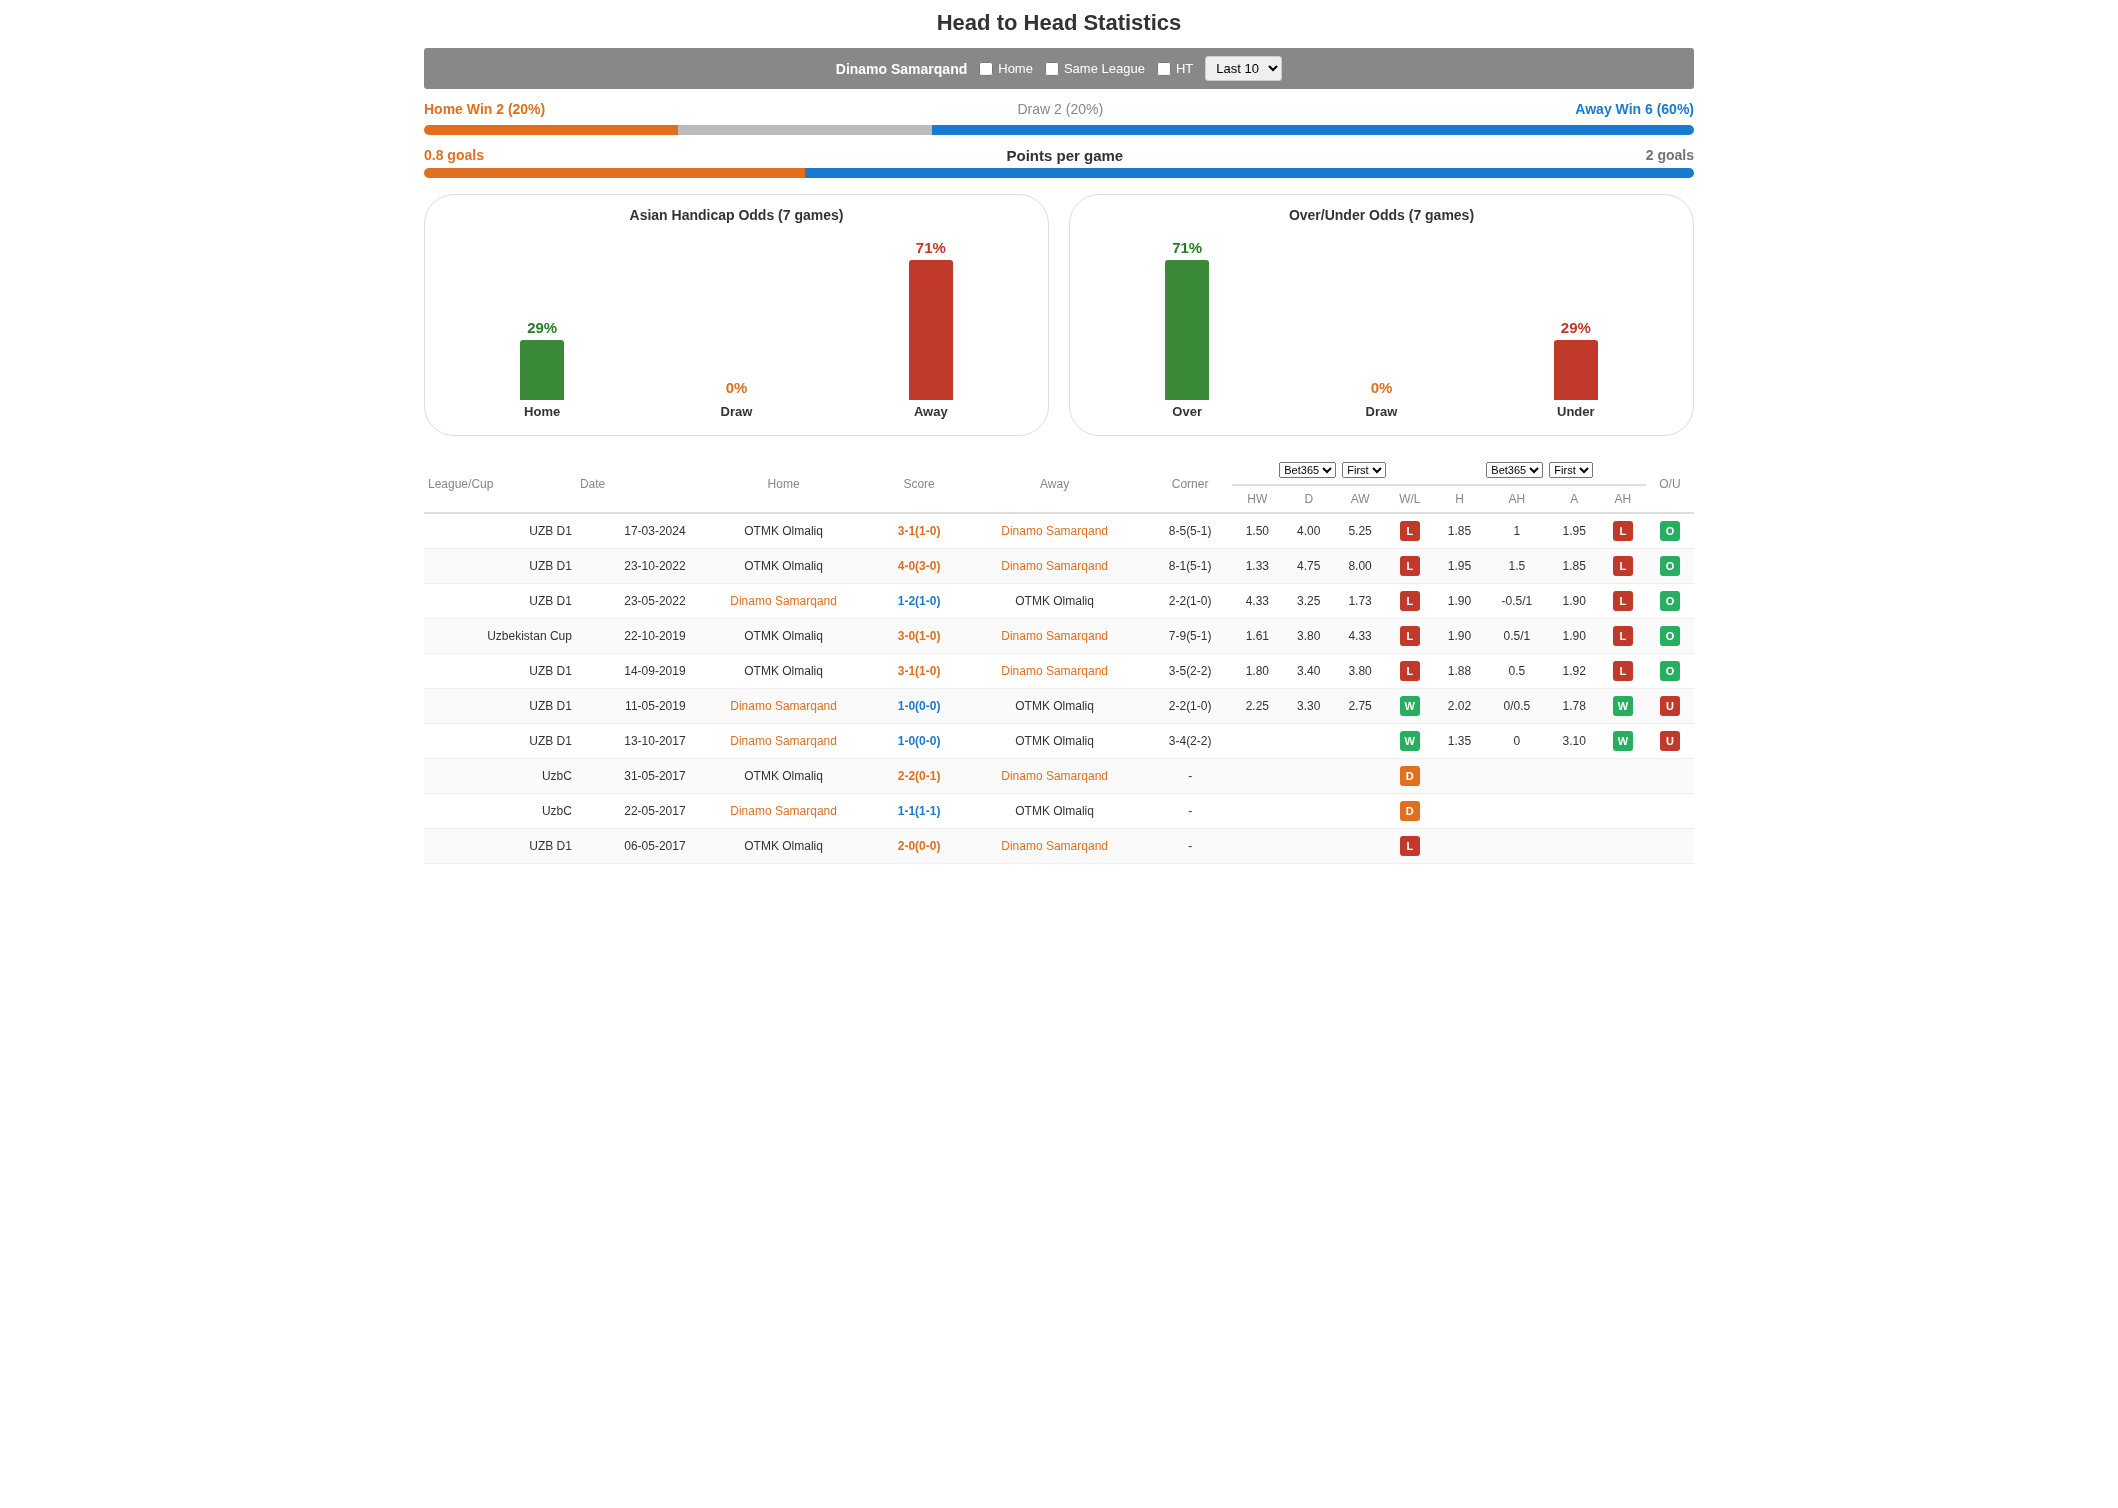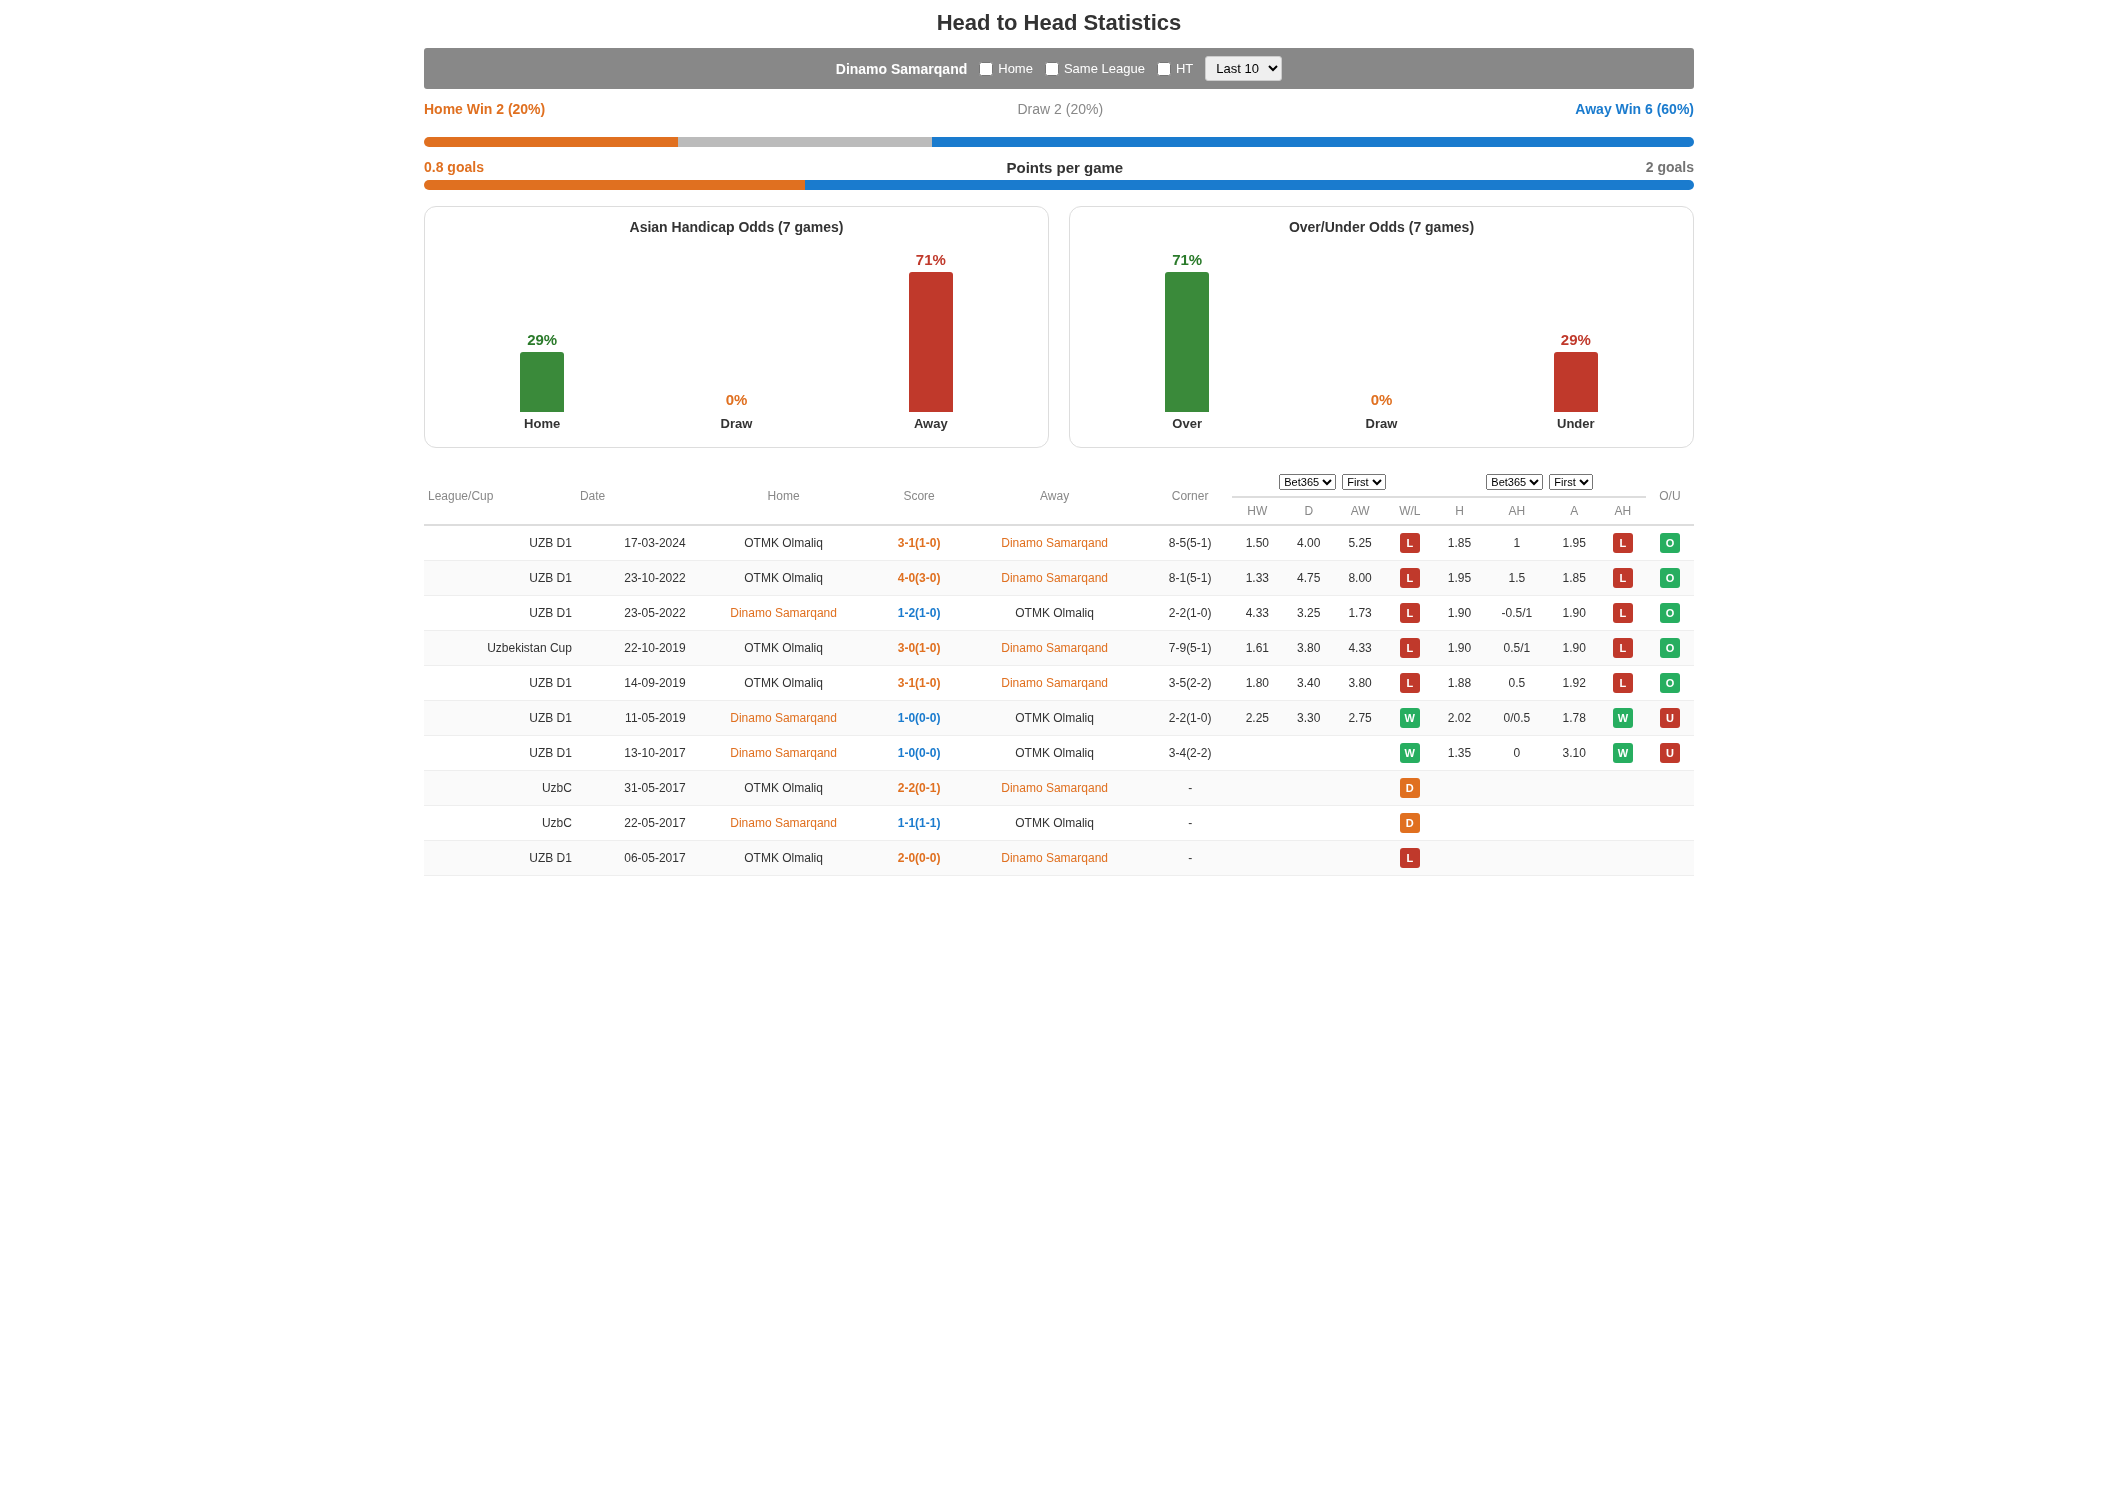--- a/index.html
+++ b/index.html
@@ -25,42 +25,42 @@
     .filter-bar input[type=checkbox] { width: 14px; height: 14px; }
     .filter-bar select {
       padding: 3px 6px;
       border-radius: 3px;
       border: 1px solid #ccc;
       font-size: 13px;
     }
 
     
     .wdl-section { margin-bottom: 8px; }
-    .wdl-labels { display: flex; justify-content: space-between; margin-bottom: 20px; }
+    .wdl-labels { display: flex; justify-content: space-between; margin-bottom: 8px; }
     .wdl-labels .home-win { color: #e07020; font-weight: bold; font-size: 14px; }
     .wdl-labels .draw { color: #888; font-size: 14px; text-align: center; flex: 1; }
     .wdl-labels .away-win { color: #1a7bce; font-weight: bold; font-size: 14px; }
     .wdl-bar { display: flex; height: 10px; border-radius: 5px; overflow: hidden; }
     .wdl-bar .home-seg { background: #e07020; }
     .wdl-bar .draw-seg { background: #bbb; }
     .wdl-bar .away-seg { background: #1a7bce; }
 
     
     .ppg-section { margin: 12px 0 16px 0; }
     .ppg-labels { display: flex; justify-content: space-between; margin-bottom: 4px; }
     .ppg-labels .ppg-left { color: #e07020; font-weight: bold; font-size: 14px; }
     .ppg-labels .ppg-title { font-weight: bold; font-size: 15px; text-align: center; flex: 1; }
     .ppg-labels .ppg-right { color: #737373; font-weight: bold; font-size: 14px; }
     .ppg-bar { display: flex; height: 10px; border-radius: 5px; overflow: hidden; }
     .ppg-bar .ppg-home-seg { background: #e07020; }
     .ppg-bar .ppg-away-seg { background: #1a7bce; flex: 1; }
 
     
     .odds-panels { display: flex; gap: 20px; margin-bottom: 20px; }
-    .odds-panel { flex: 1; border: 1px solid #ddd; border-radius: 12px; padding: 12px 10px 16px; }
+    .odds-panel { flex: 1; border: 1px solid #ddd; border-radius: 30px; padding: 12px 10px 16px; }
     .odds-panel-title { text-align: center; font-weight: bold; font-size: 14px; margin-bottom: 16px; }
 
     .odds-bars { display: flex; justify-content: space-around; align-items: flex-end; padding: 0 10px; }
     .odds-bar-item { display: flex; flex-direction: column; align-items: center; gap: 4px; min-width: 60px; }
     .odds-pct { font-weight: bold; font-size: 15px; }
     .odds-pct.green { color: #2a7a2a; }
     .odds-pct.orange { color: #e07020; }
     .bar-rect { width: 44px; border-radius: 3px 3px 0 0; }
     .bar-rect.green-bar { background: #3a8a3a; }
     .bar-rect.red-bar { background: #c0392b; }

